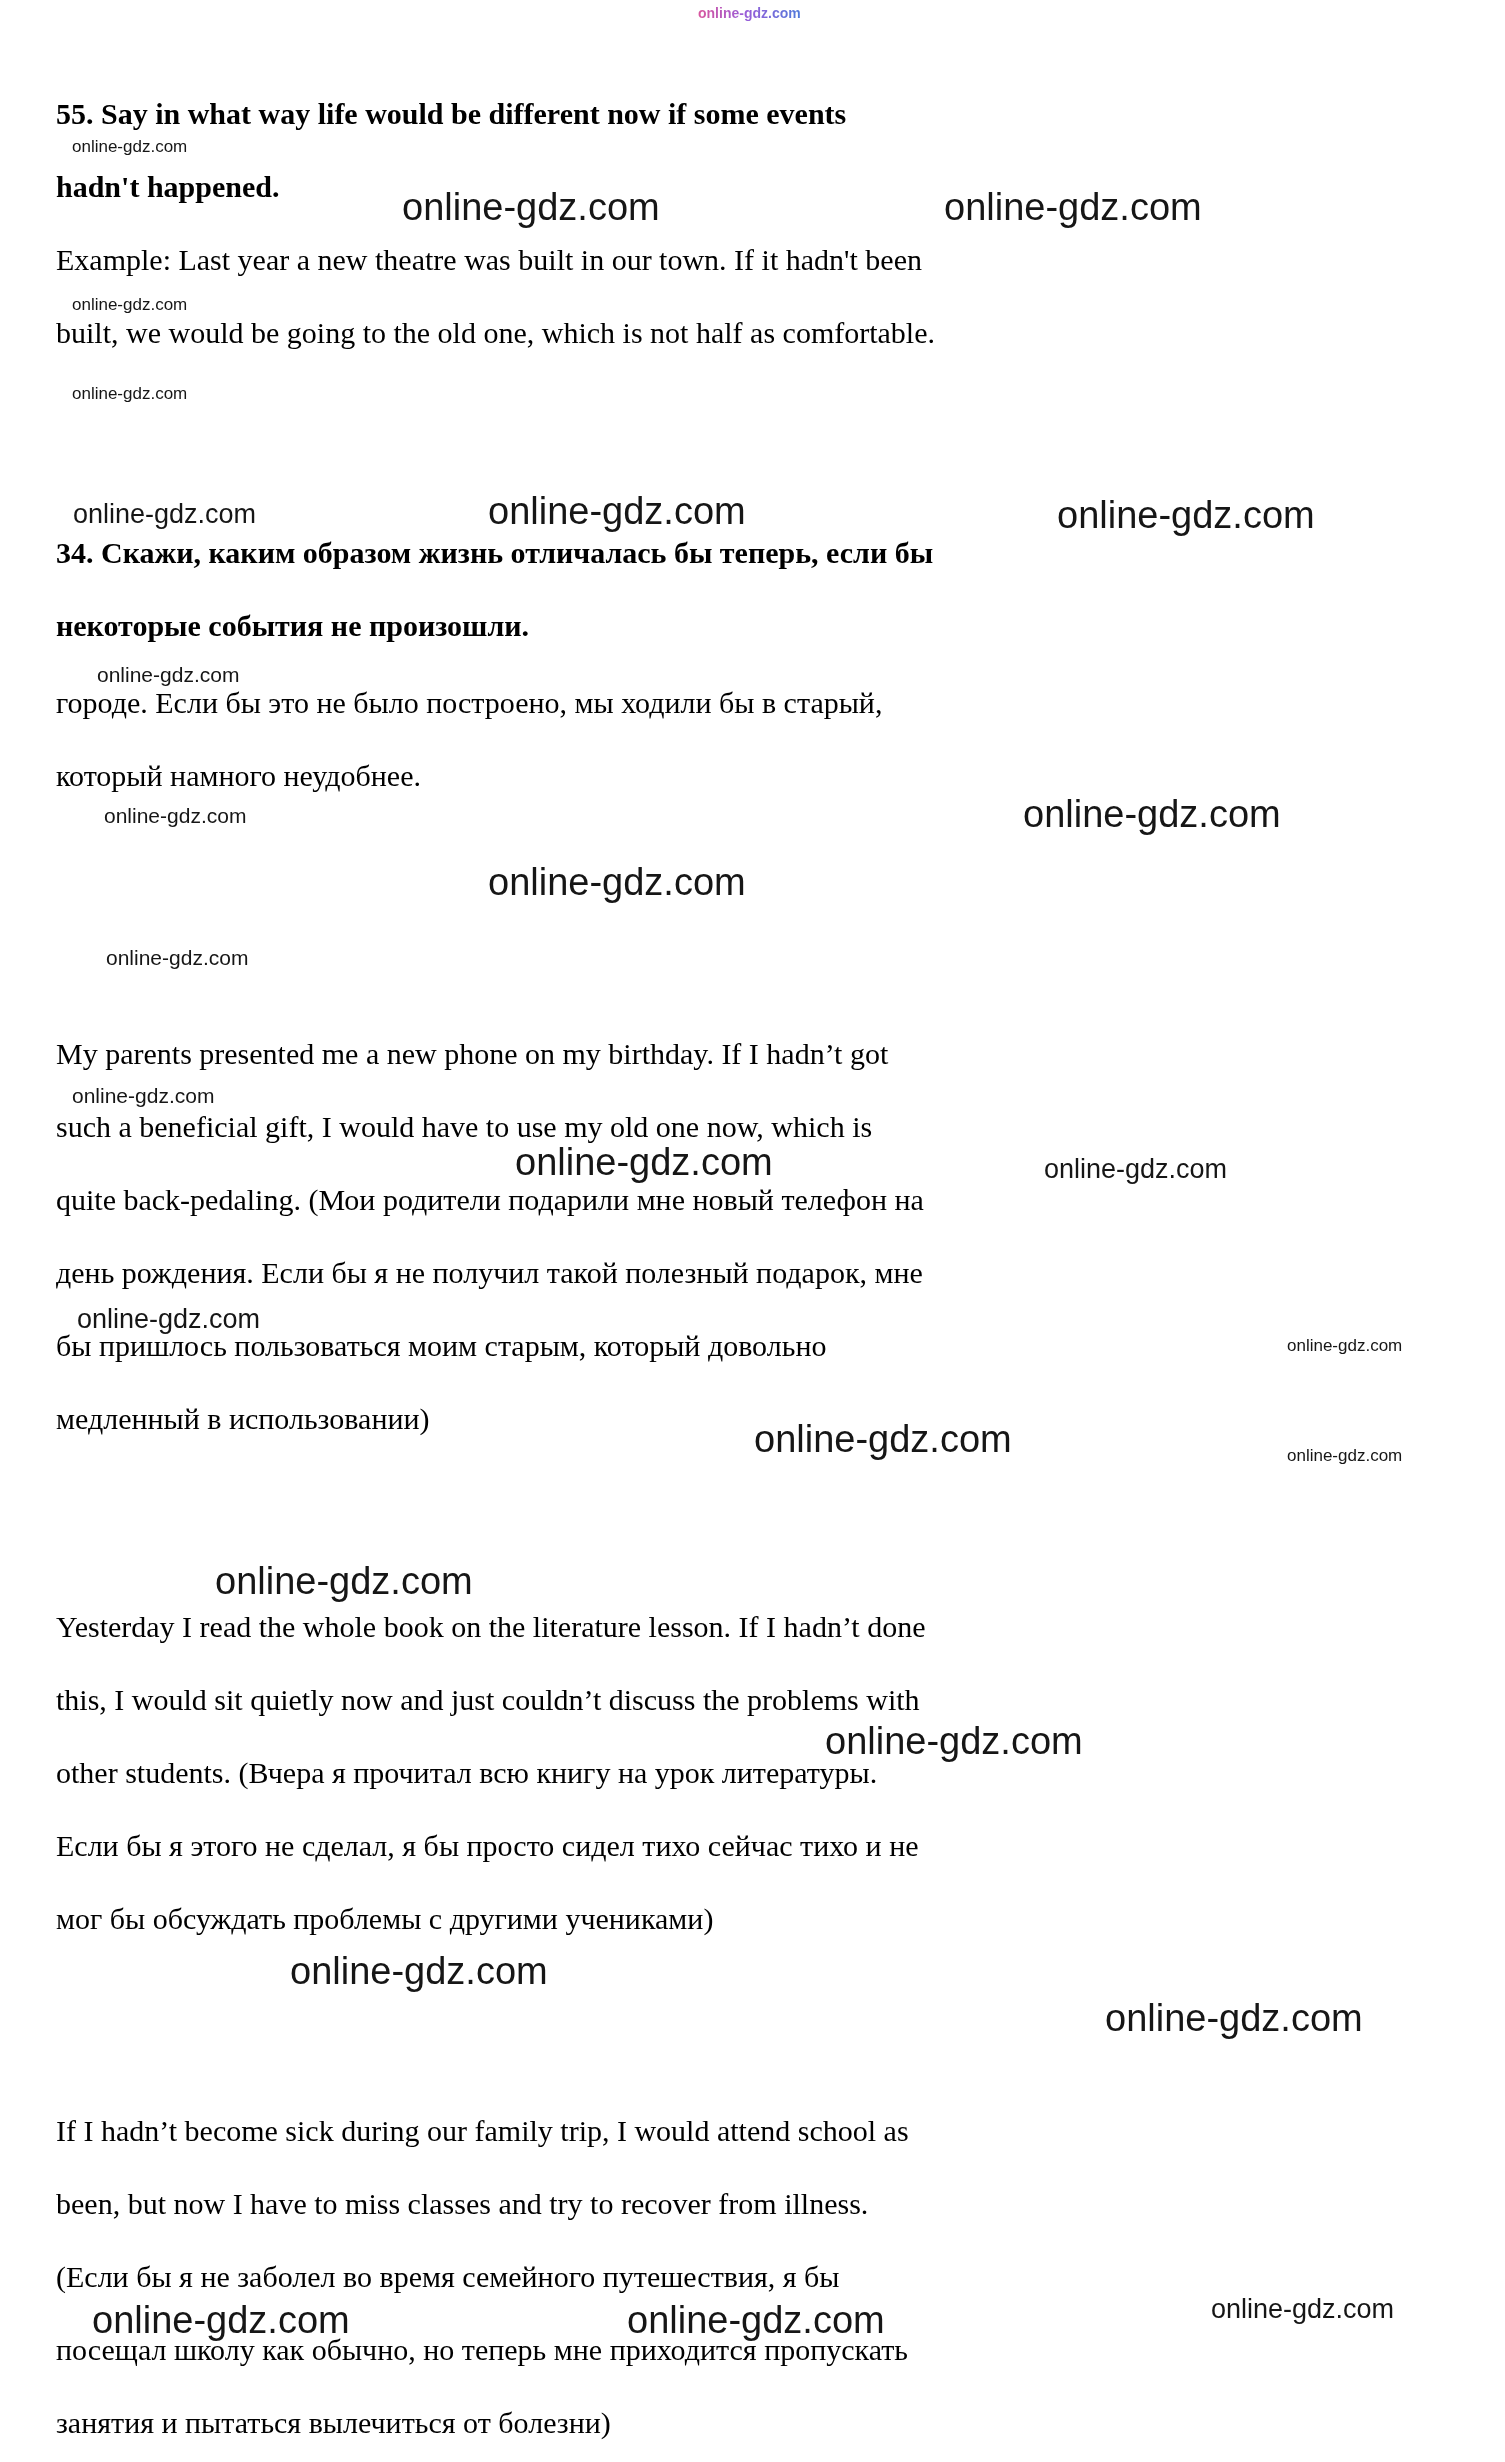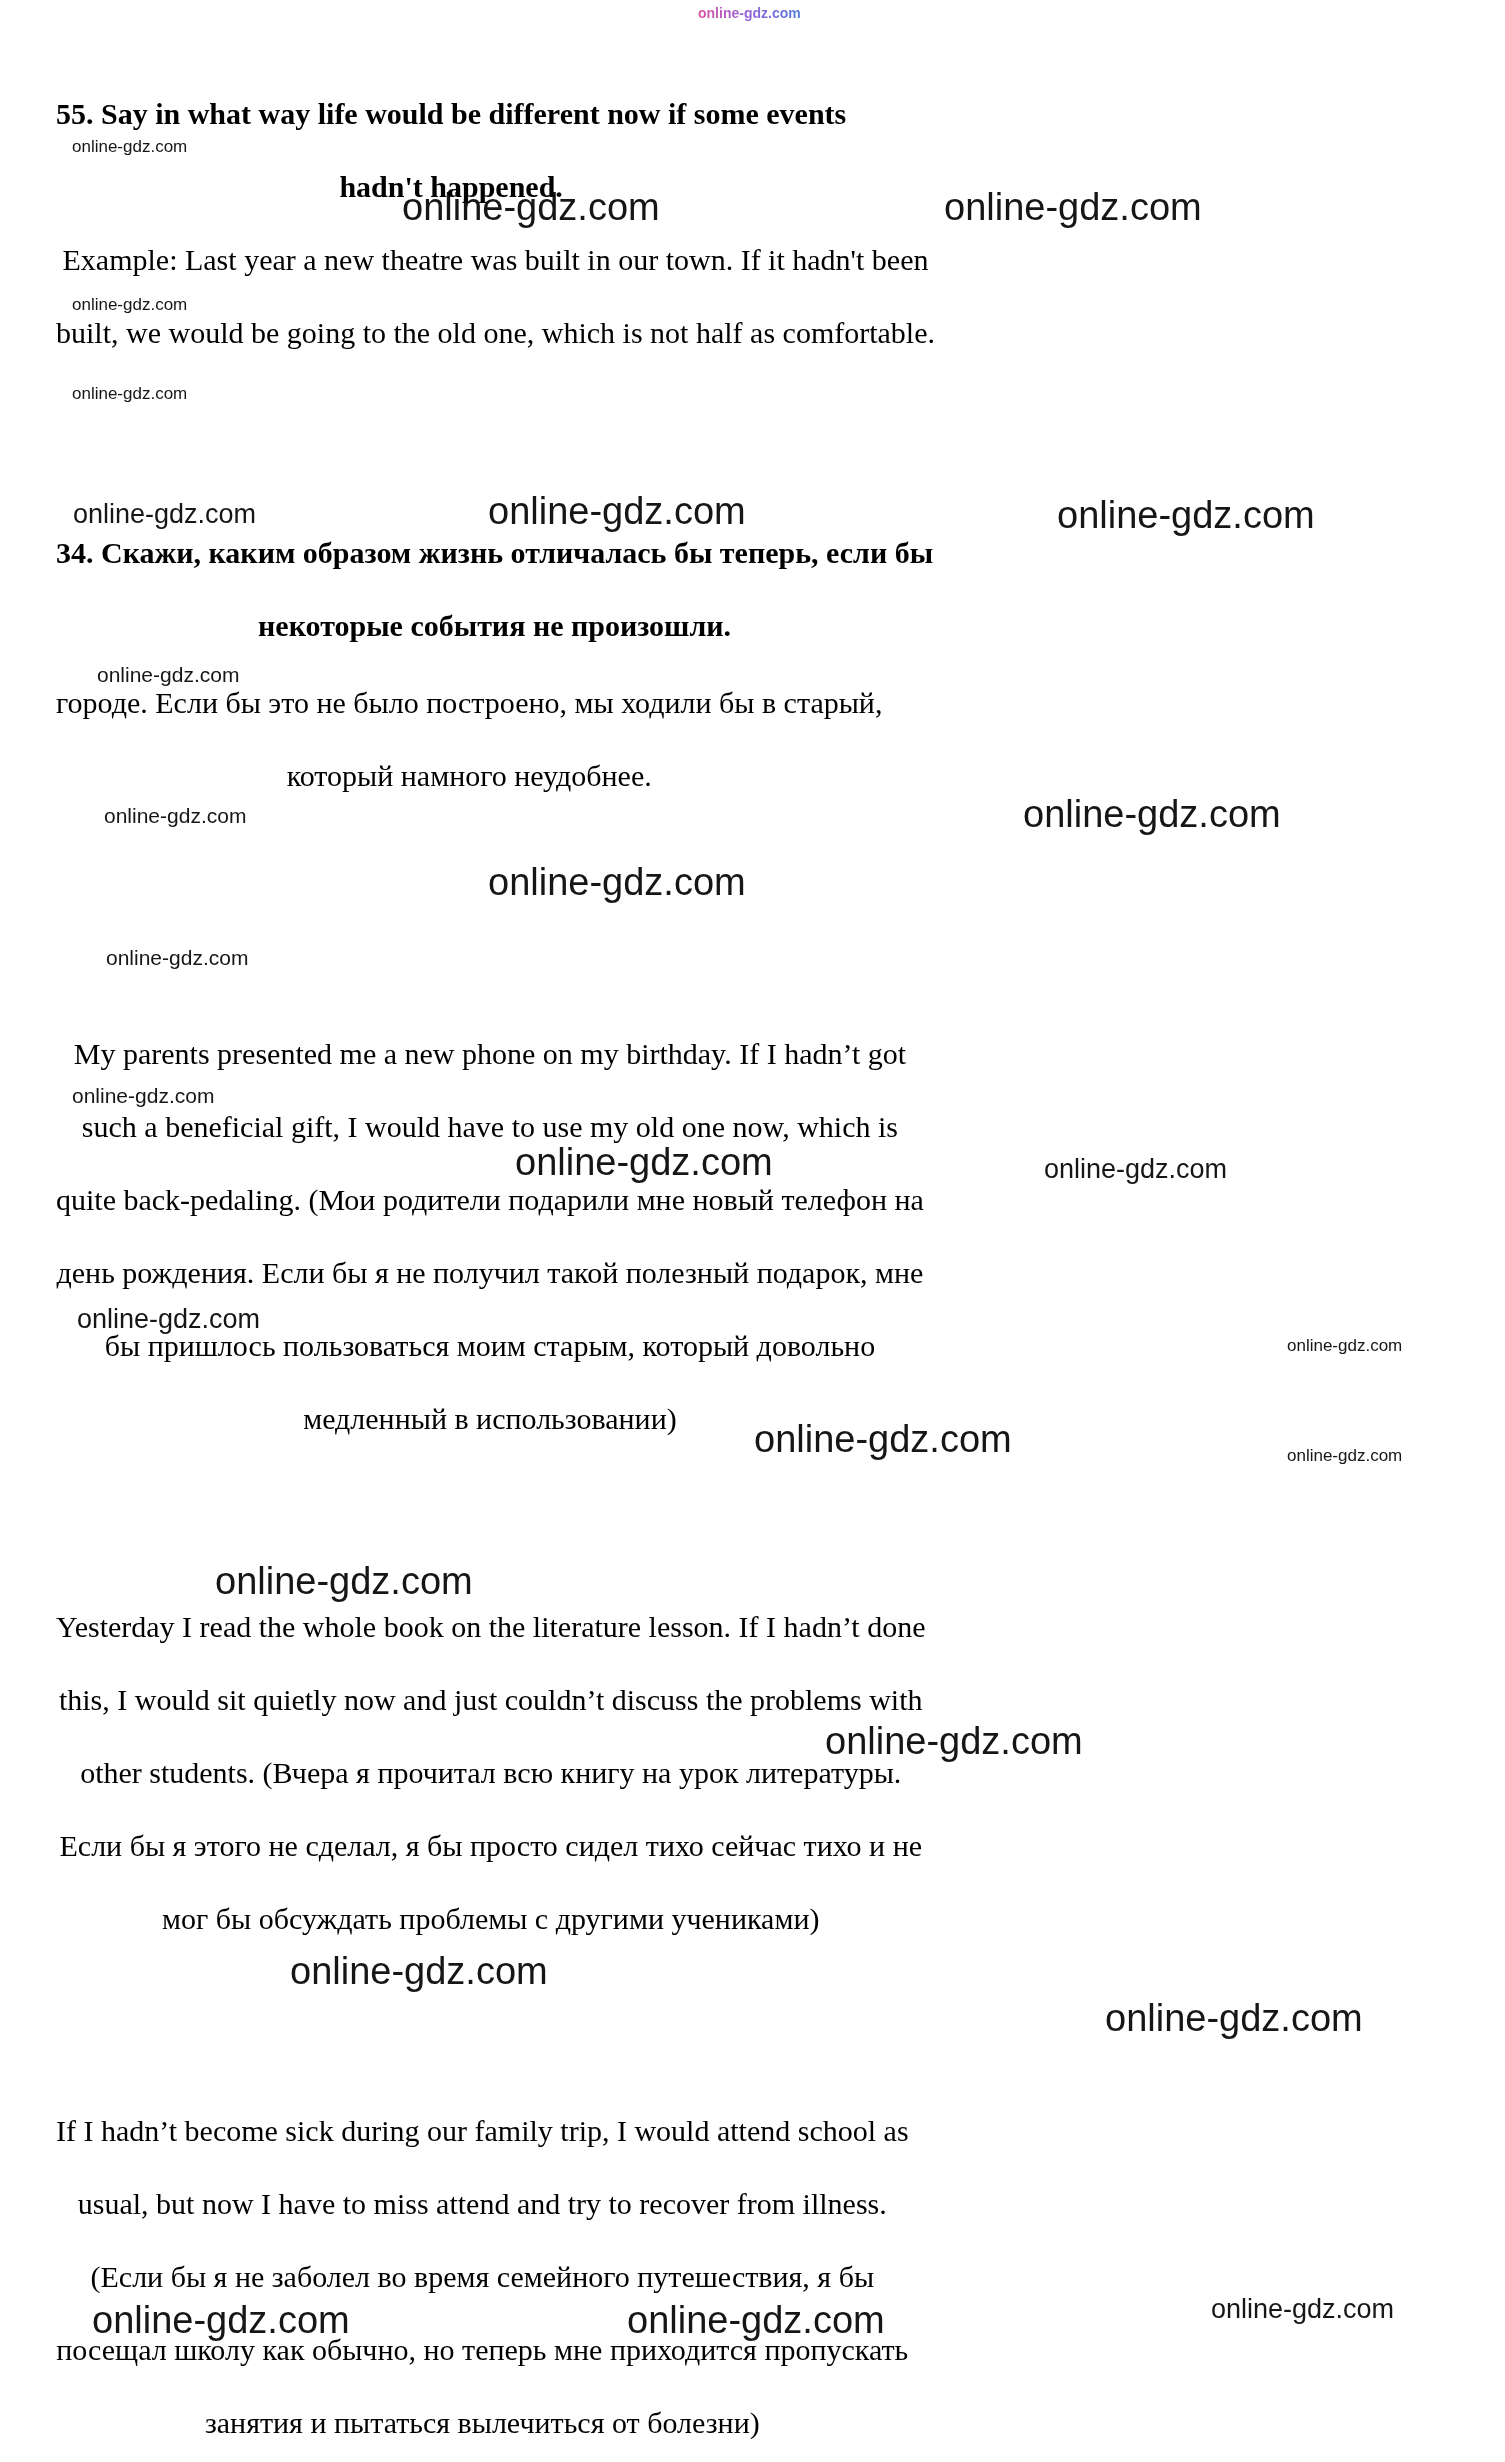--- a/index.html
+++ b/index.html
@@ -4,21 +4,20 @@
 <style>
   html, body { margin: 0; padding: 0; background: #ffffff; }
   .page {
     position: relative;
     width: 1505px;
     height: 2462px;
     background: #ffffff;
     overflow: hidden;
     font-family: "Liberation Serif", serif;
     color: #000000;
-    text-align: center;
   }
   .block { position: absolute; left: 56px; }
   .line {
     font-size: 30px;
     height: 73px;
     line-height: 73px;
     white-space: nowrap;
   }
   .bold .line { font-weight: bold; }
   .wm {
@@ -106,20 +105,20 @@
   <div class="block" style="top:1590px;">
     <div class="line">Yesterday I read the whole book on the literature lesson. If I hadn’t done</div>
     <div class="line">this, I would sit quietly now and just couldn’t discuss the problems with</div>
     <div class="line">other students. (Вчера я прочитал всю книгу на урок литературы.</div>
     <div class="line">Если бы я этого не сделал, я бы просто сидел тихо сейчас тихо и не</div>
     <div class="line">мог бы обсуждать проблемы с другими учениками)</div>
   </div>
 
   <div class="block" style="top:2094px;">
     <div class="line">If I hadn’t become sick during our family trip, I would attend school as</div>
-    <div class="line">usual, but now I have to miss attend and try to recover from illness.</div>
+    <div class="line">been, but now I have to miss classes and try to recover from illness.</div>
     <div class="line">(Если бы я не заболел во время семейного путешествия, я бы</div>
     <div class="line">посещал школу как обычно, но теперь мне приходится пропускать</div>
     <div class="line">занятия и пытаться вылечиться от болезни)</div>
   </div>
 
 </div>
 
 
 </body></html>

